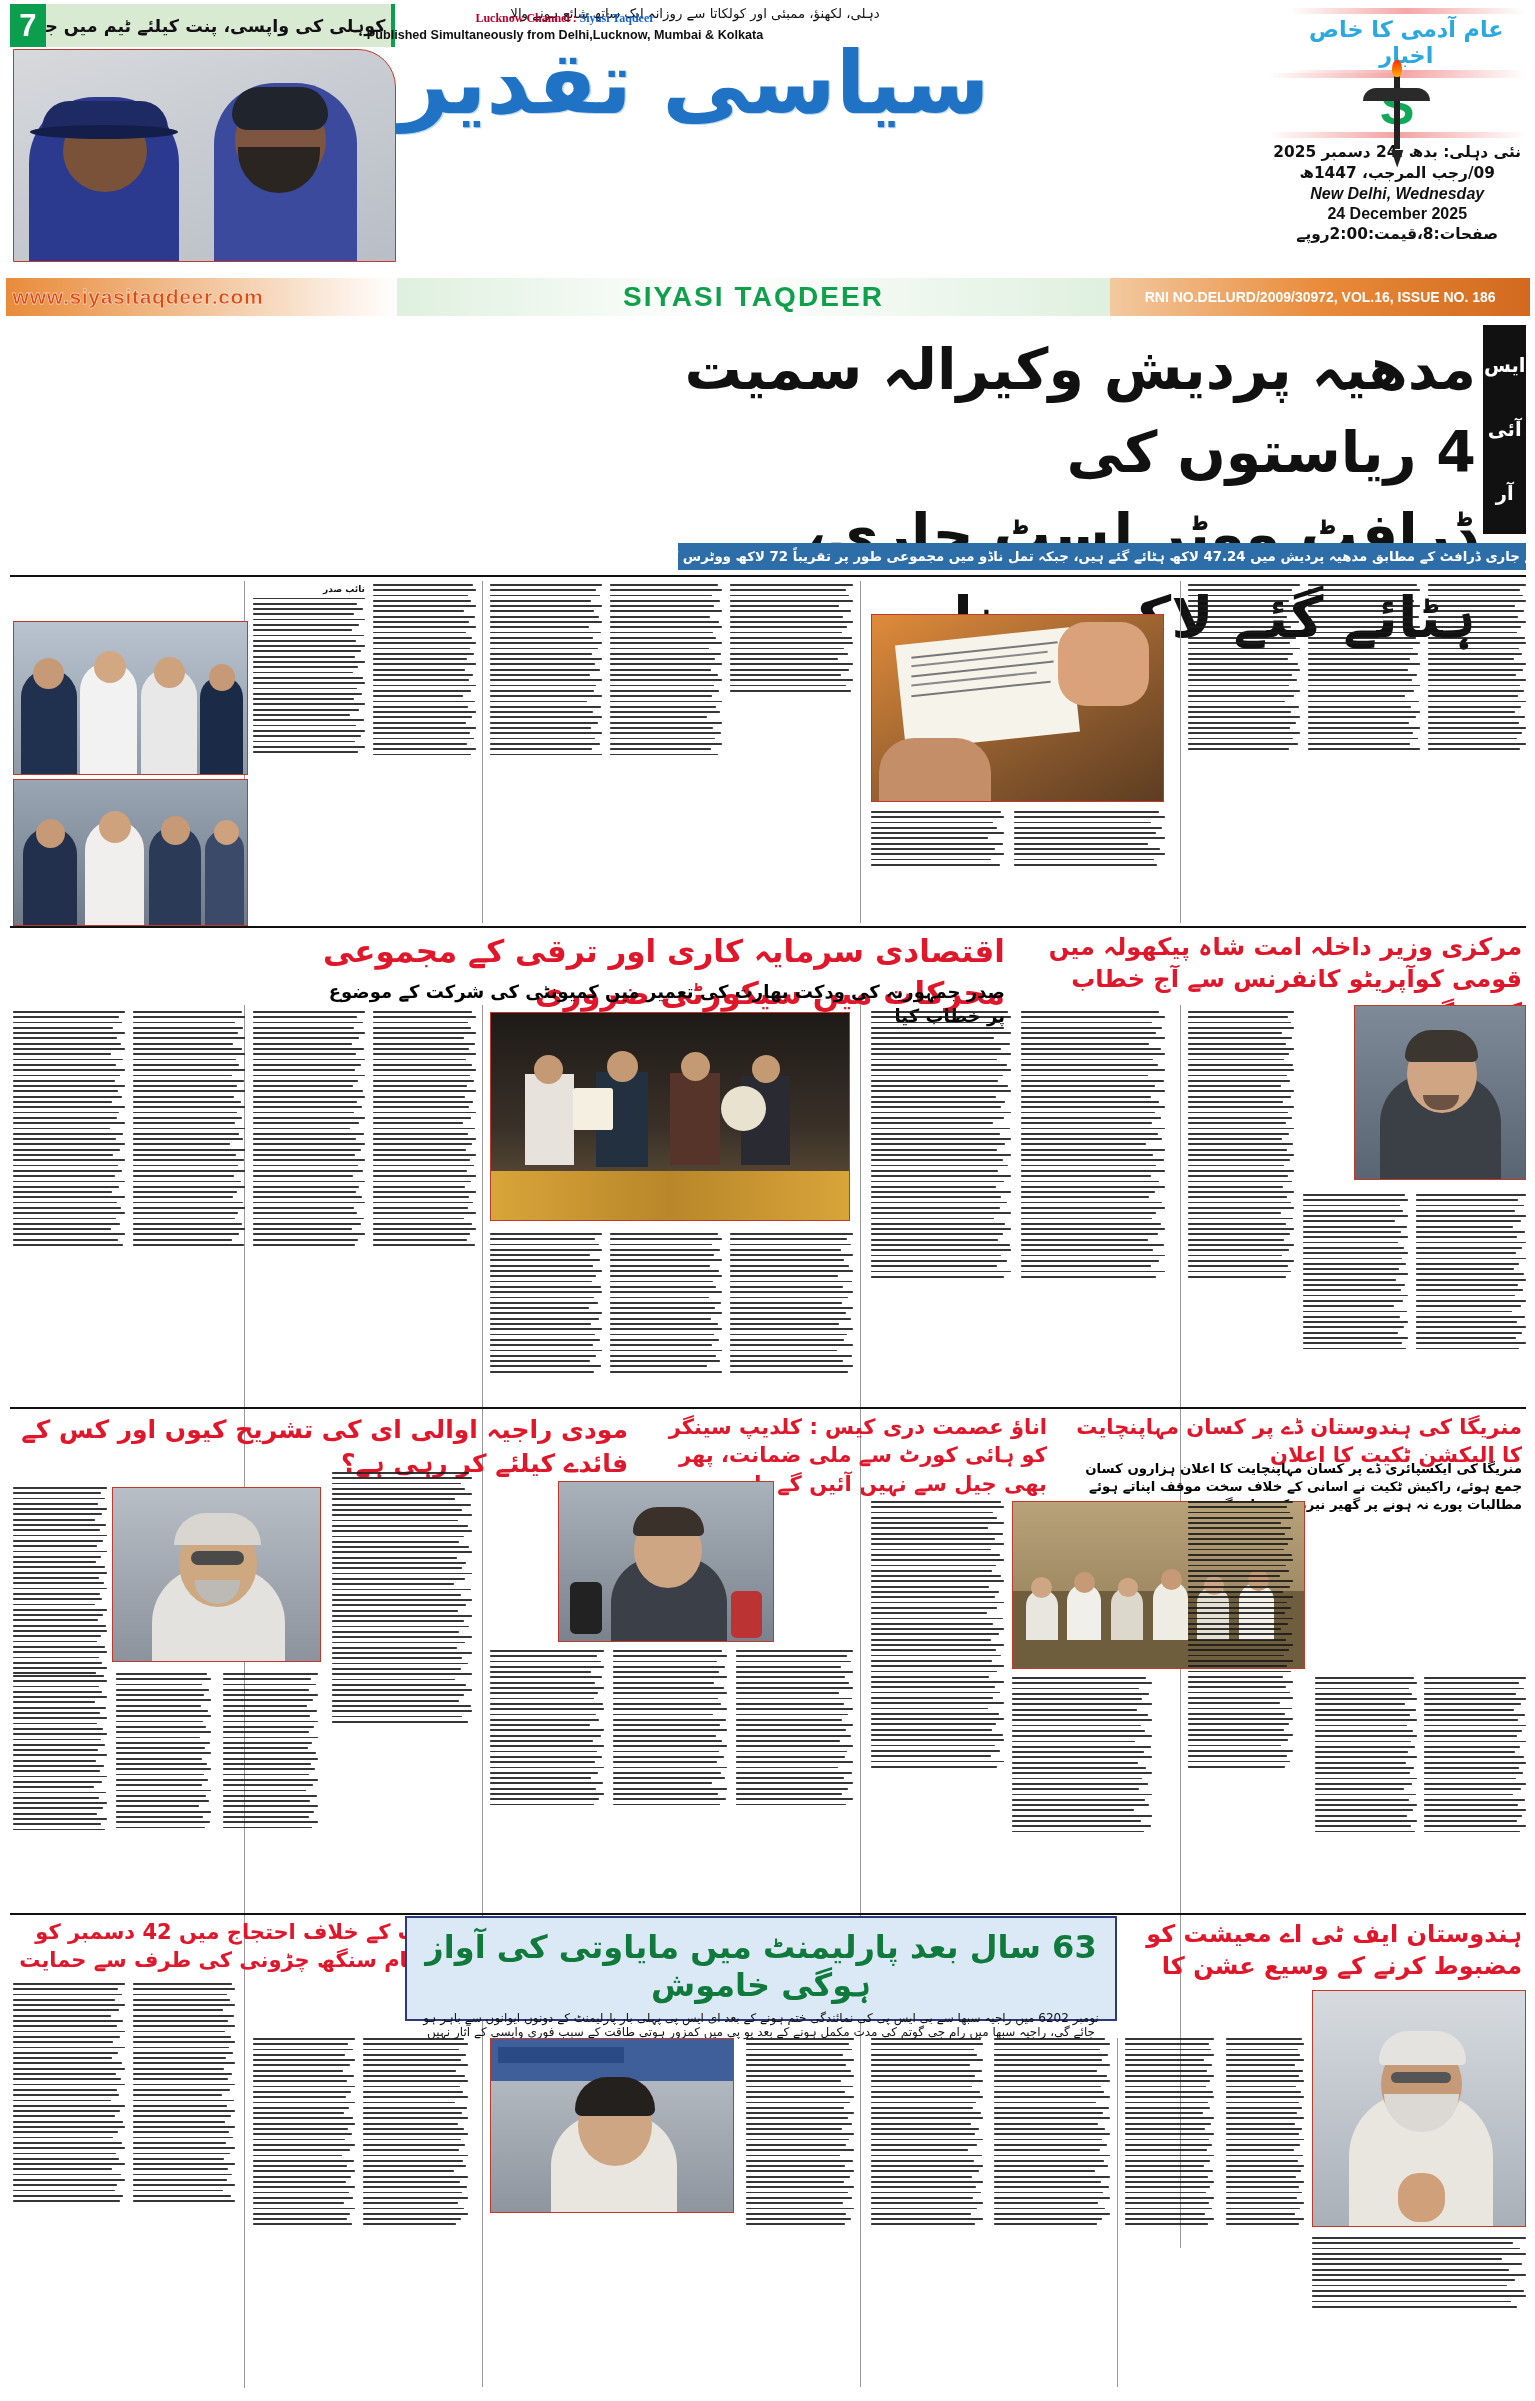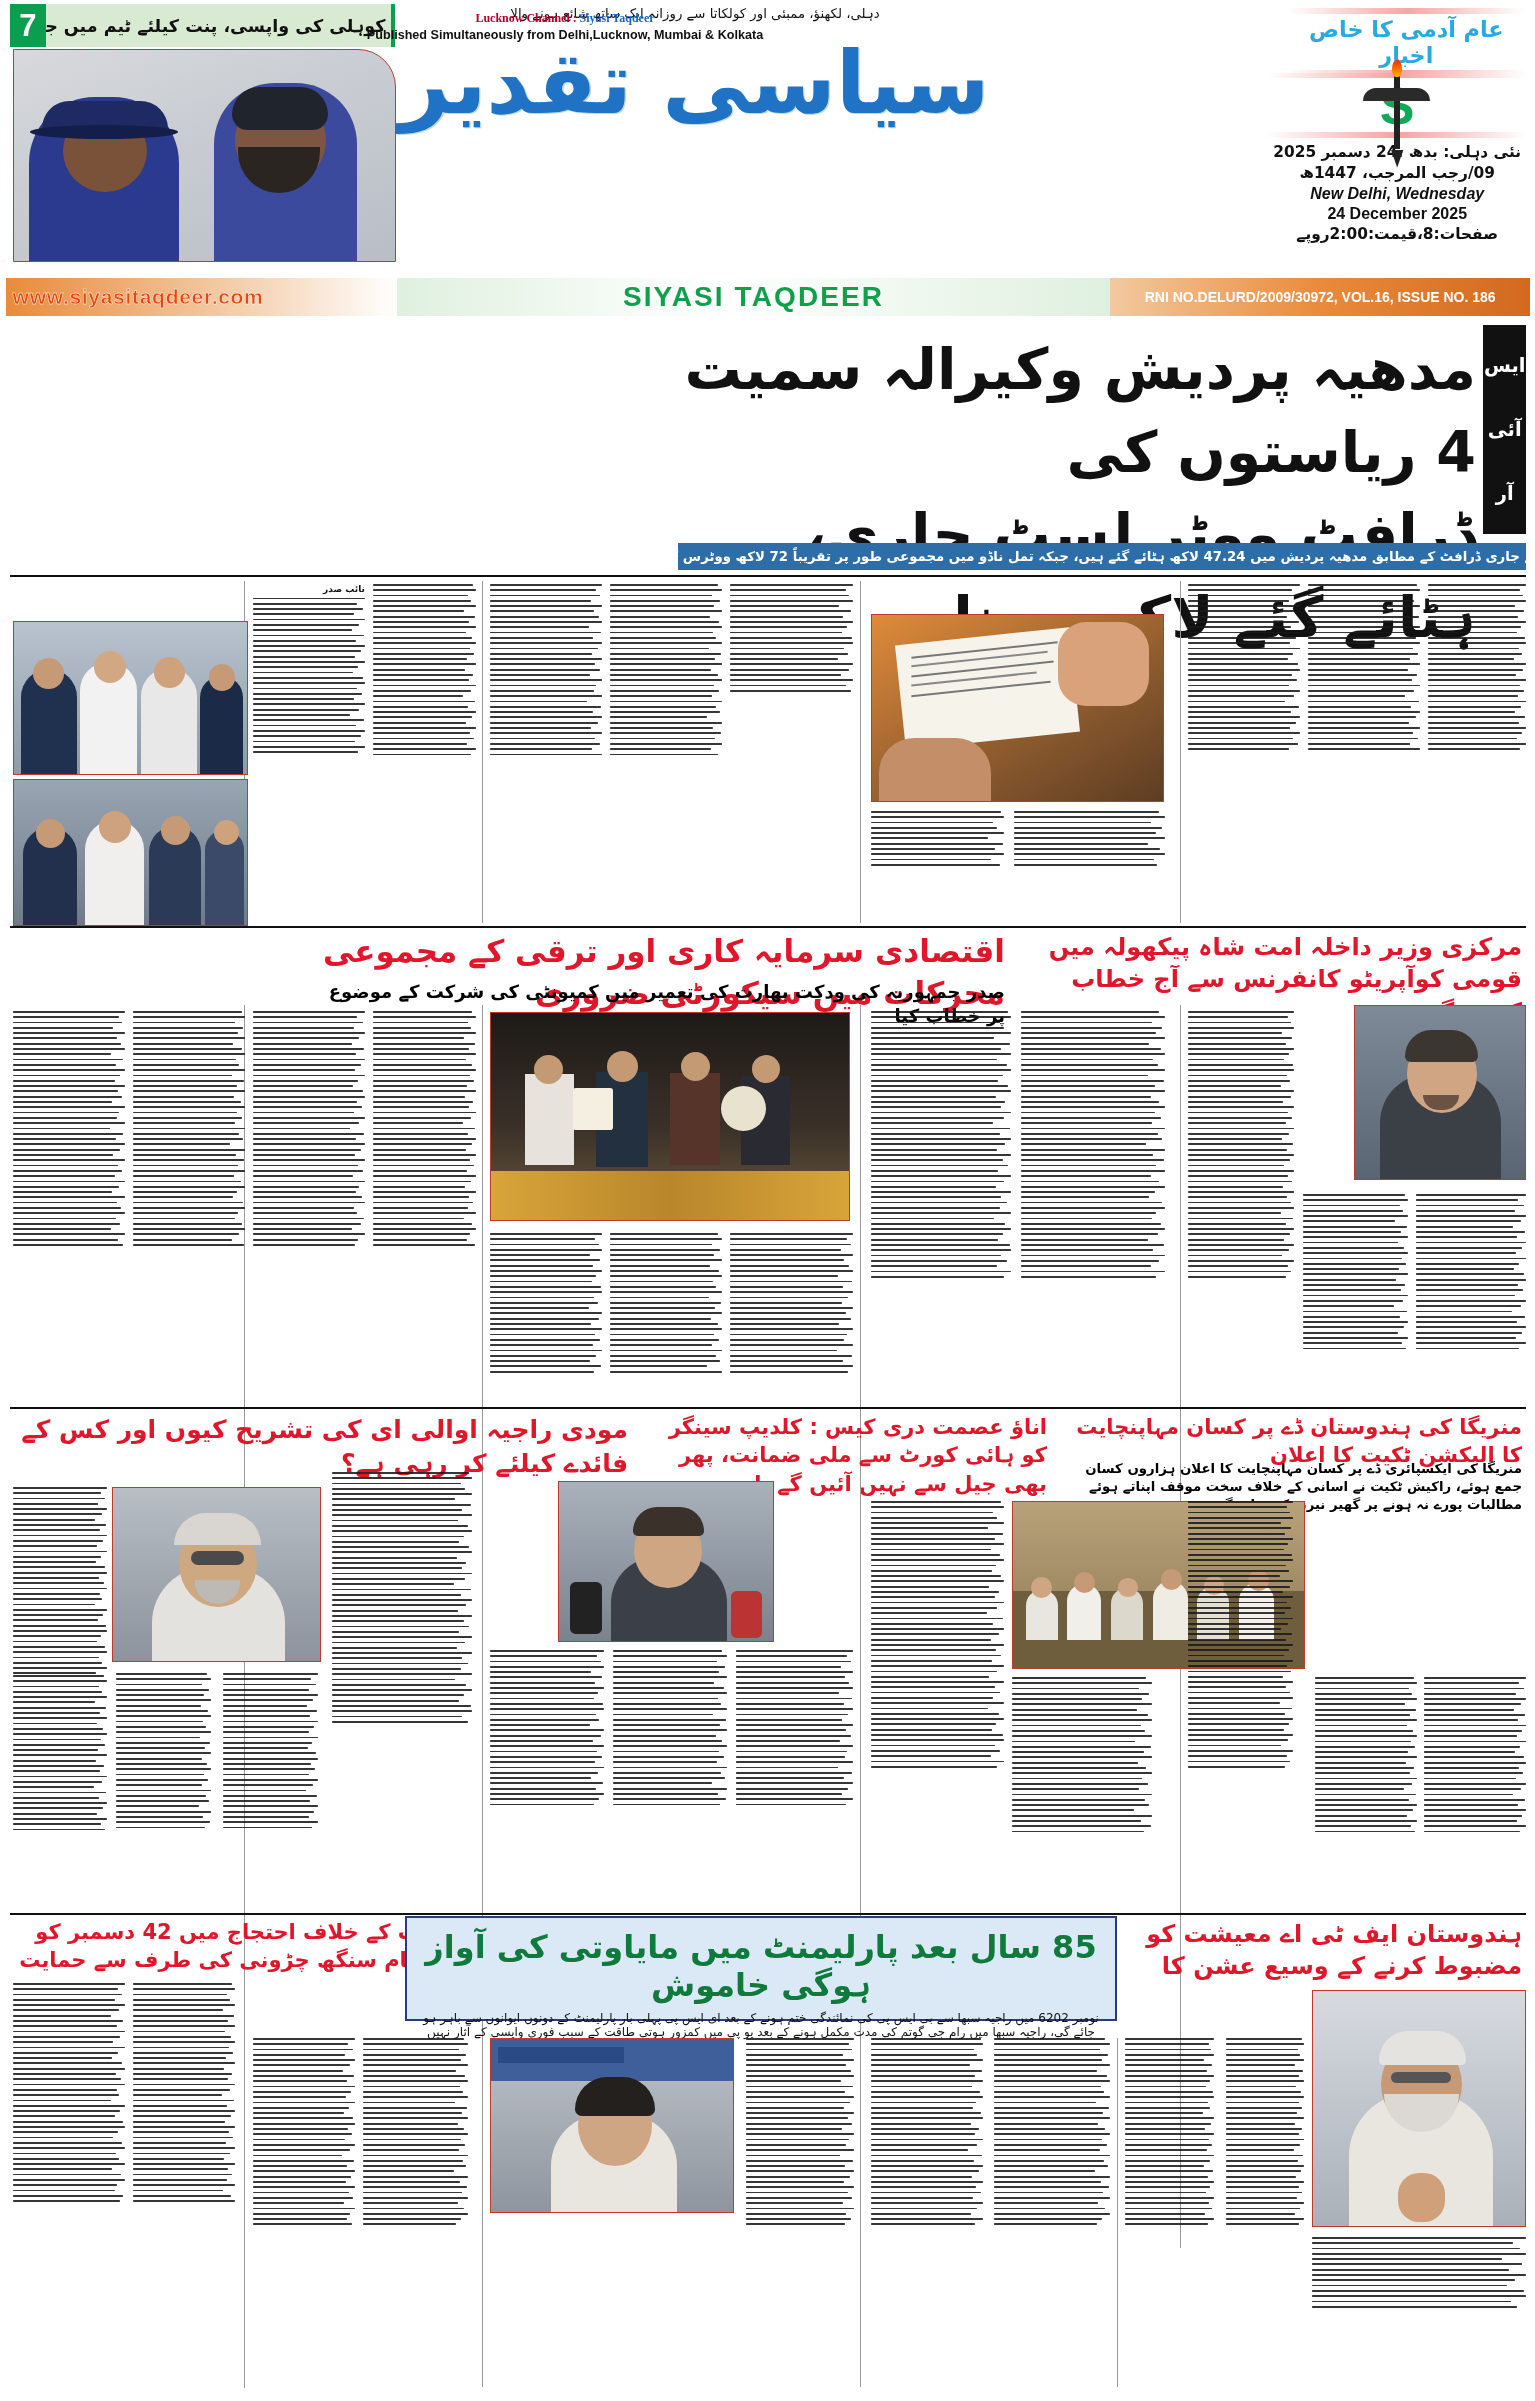--- a/index.html
+++ b/index.html
@@ -1681,21 +1681,21 @@
   </div>
 
   <div class="hline2" style="left:9.8px; top:1913px; width:1516px;"></div>
 
   <div class="sechead" style="right:1005px; top:1918px; width:517px;">
     <span class="u redhead" style="font-size:21px;">تبدیلی مذہب کے خلاف احتجاج میں 24 دسمبر کو جٹیں گے گرنام سنگھ چڑونی کی طرف سے حمایت کا اعلان</span>
   </div>
 
   <div style="position:absolute; left:405px; top:1916px; width:712px; height:105px; background:#dbe9f6; border:2.1px solid #2b3a7a;">
     <div style="direction:rtl; text-align:center; padding-top:9.8px;">
-      <span class="u" style="font-size:32px; font-weight:bold; color:#0f7a3c;">58 سال بعد پارلیمنٹ میں مایاوتی کی آواز ہوگی خاموش</span>
+      <span class="u" style="font-size:32px; font-weight:bold; color:#0f7a3c;">36 سال بعد پارلیمنٹ میں مایاوتی کی آواز ہوگی خاموش</span>
     </div>
     <div style="direction:rtl; text-align:center; padding:7px 9.8px 0;">
       <span class="u" style="font-size:12px; color:#111;">نومبر 2026 میں راجیہ سبھا سے بی ایس پی کی نمائندگی ختم ہونے کے بعد ای ایس پی پہلی بار پارلیمنٹ کے دونوں ایوانوں سے باہر ہو جائے گی، راجیہ سبھا میں رام جی گوتم کی مدت مکمل ہونے کے بعد یو پی میں کمزور ہوتی طاقت کے سبب فوری واپسی کے آثار نہیں</span>
     </div>
   </div>
 
   <div class="sechead" style="right:14px; top:1918px; width:391px;">
     <span class="u redhead" style="font-size:24px;">ہندوستان ایف ٹی اے معیشت کو مضبوط کرنے کے وسیع عشن کا حصہ: مودی</span>
   </div>
 

